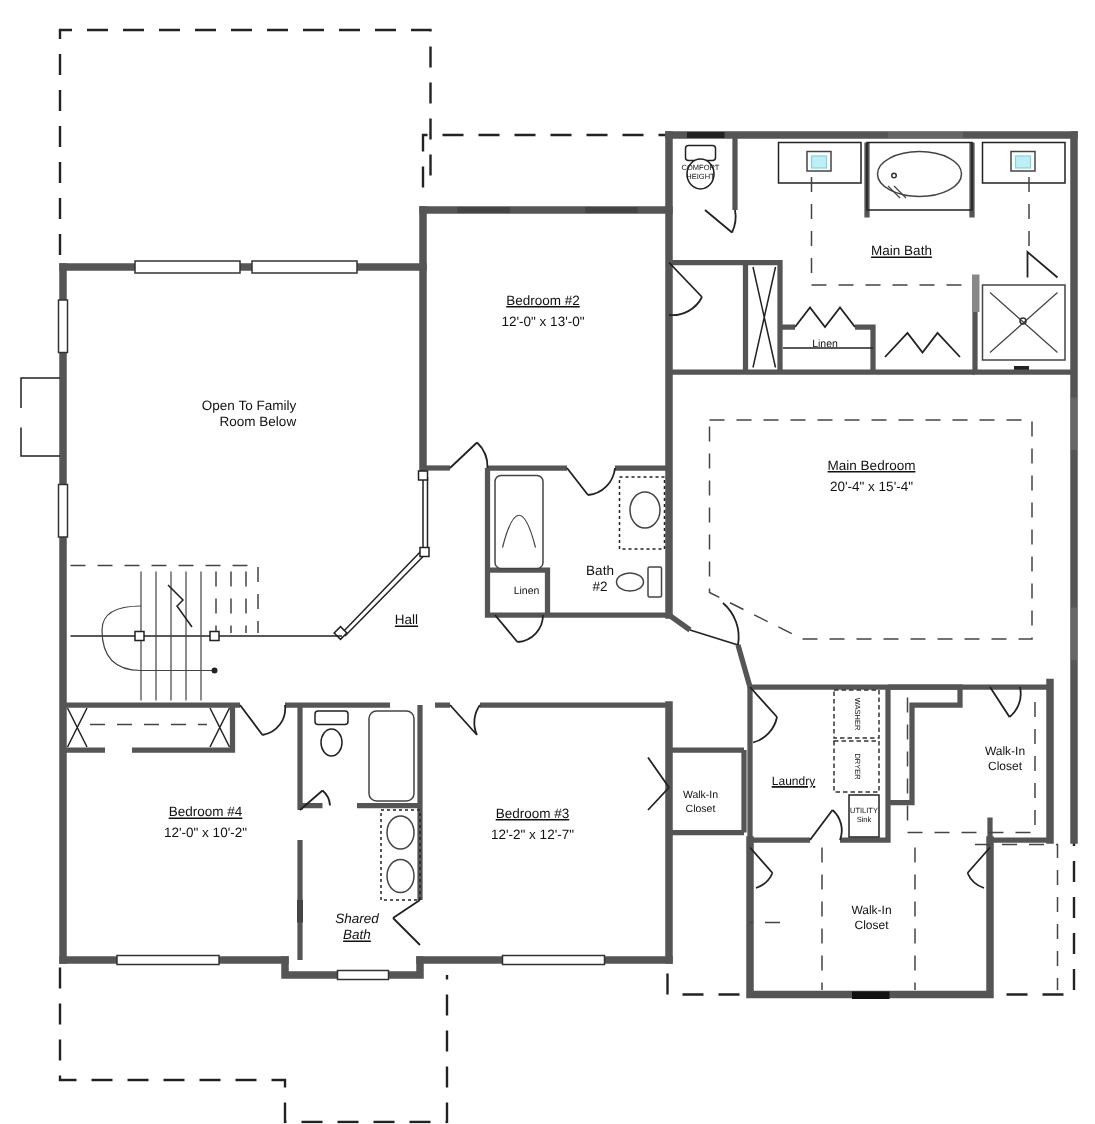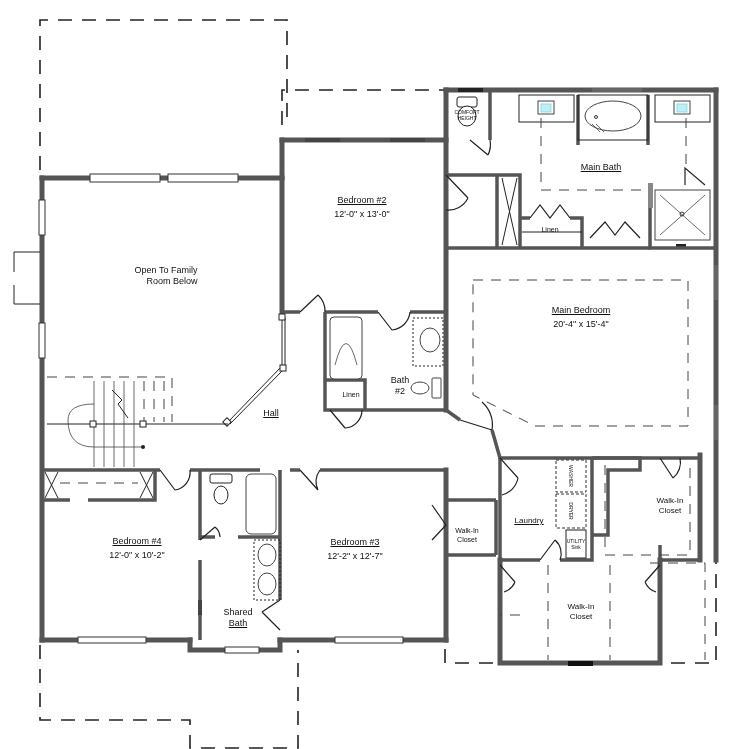--- a/index.html
+++ b/index.html
@@ -268,21 +268,21 @@
 <div class="lbl" style="left:124px; top:536px;margin-left:13px;">
   <span class="title">Bedroom #4</span>
   <span class="dim">12'-0" x 10'-2"</span>
 </div>
 
 <div class="lbl" style="left:355px; top:537px;">
   <span class="title">Bedroom #3</span>
   <span class="dim">12'-2" x 12'-7"</span>
 </div>
 
-<div class="lbl" style="left:238px; top:607px;">
+<div class="lbl" style="left:238px; top:607px;font-style:italic;">
   <span style="display:block">Shared</span>
   <span class="title">Bath</span>
 </div>
 
 <div class="lbl" style="left:467px; top:526px; font-size:7px; line-height:9px;">
   <span style="display:block">Walk-In</span>
   <span style="display:block">Closet</span>
 </div>
 
 <div class="lbl" style="left:529px; top:515px; font-size:8px;text-decoration:underline;">

